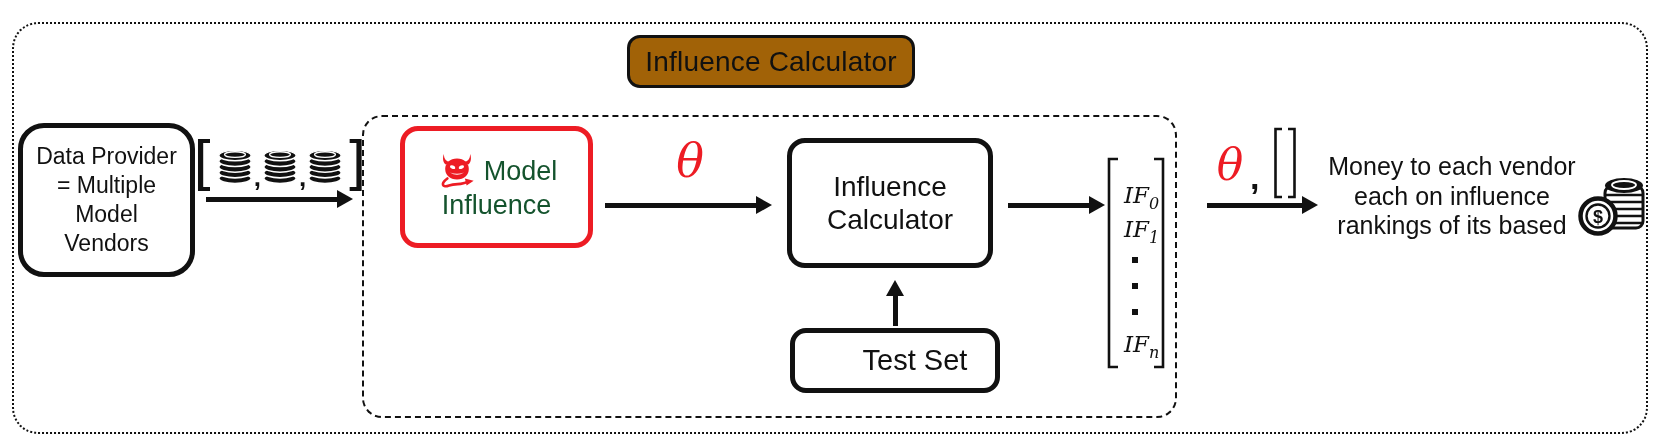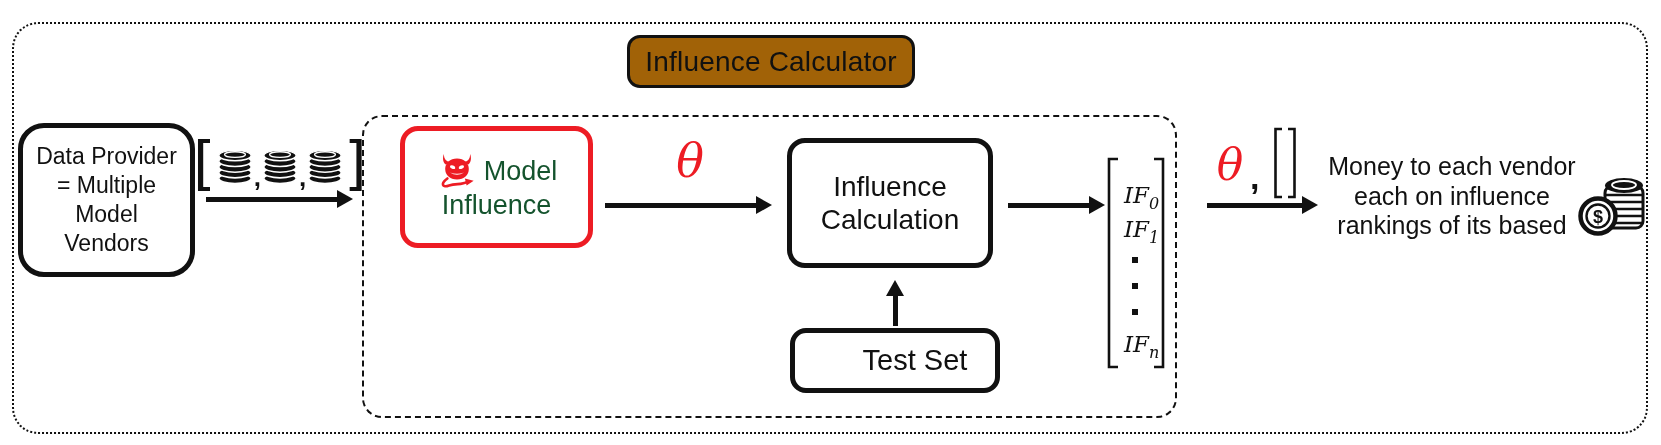--- a/index.html
+++ b/index.html
@@ -183,21 +183,21 @@
       </svg>
       <span>Model</span>
     </span>
     <span>Influence</span>
   </div>
 
   <div class="abs theta" id="theta-mid">θ</div>
 
   <div class="abs node influence-calc">
     <span>Influence</span>
-    <span>Calculation</span>
+    <span>Calculator</span>
   </div>
 
   <div class="abs node test-set">
     <span>Test Set</span>
   </div>
 
   <svg class="abs" style="left:1104px; top:156px;" width="64" height="214" viewBox="0 0 64 214">
     <path d="M14,3 H5 V211 H14" fill="none" stroke="#111" stroke-width="2.6"></path>
     <path d="M50,3 H59 V211 H50" fill="none" stroke="#111" stroke-width="2.6"></path>
     <g font-family="DejaVu Serif, serif" font-style="italic" fill="#111">

